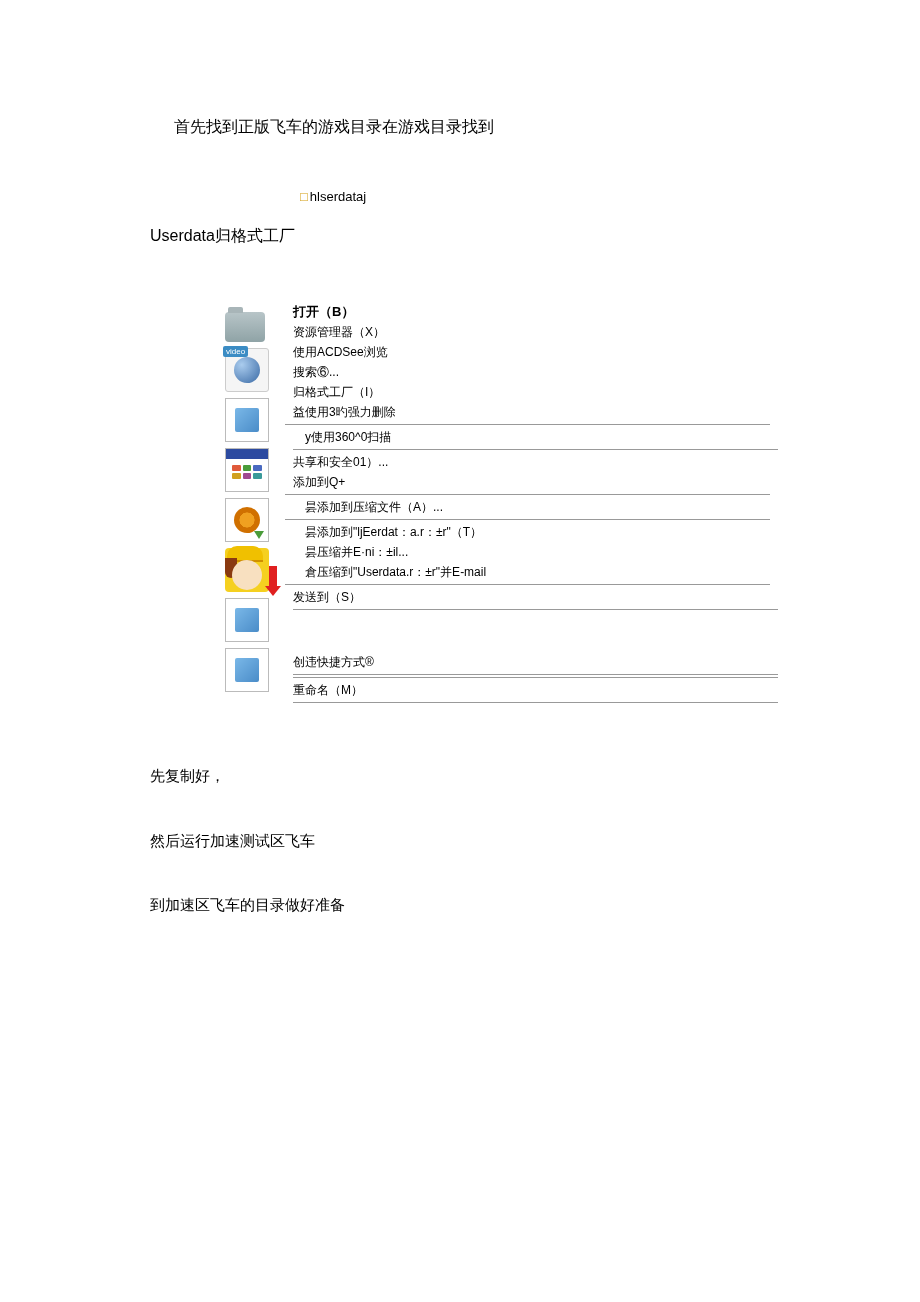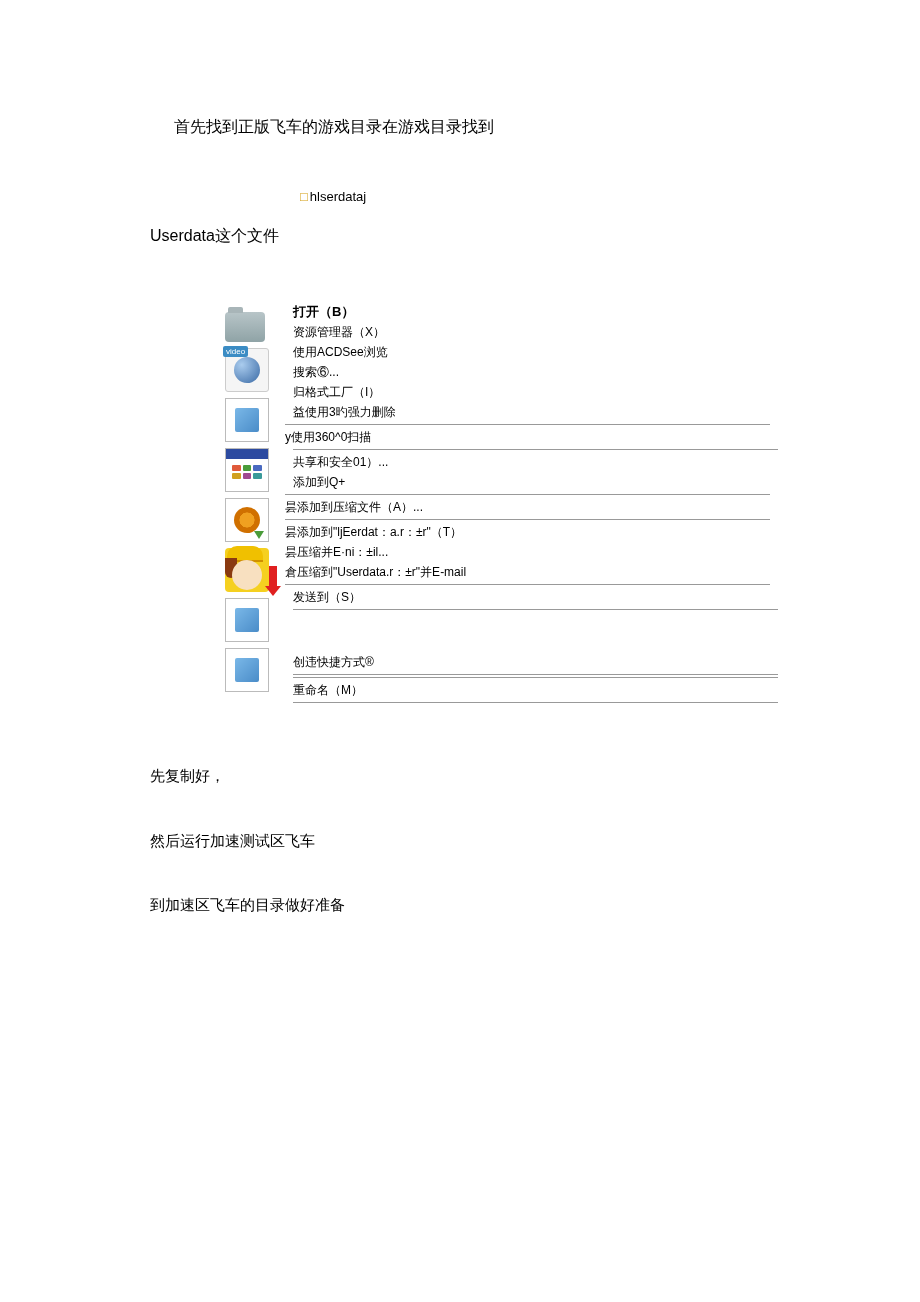--- a/index.html
+++ b/index.html
@@ -237,39 +237,39 @@
     }
     .menu-sep {
       border: none;
       border-top: 1px solid #999;
       margin: 2px 0 2px 0;
       width: 100%;
     }
     .menu-sep.short {
       margin-left: 8px;
     }
-    .no-indent { padding-left: 0; }
+    .no-indent { padding-left: 0; margin-left: 20px; }
     .bottom-para {
       font-size: 15px;
       line-height: 1.5;
       margin-bottom: 42px;
     }
   </style>
 </head>
 <body>
 
 <div class="content">
   <p class="para">首先找到正版飞车的游戏目录在游戏目录找到</p>
 
   <div class="mid-line">
     <span class="checkbox-glyph">□</span><span>hlserdataj</span>
   </div>
 
   <p class="userdata-line">
-    <span class="ud">Userdata</span><span>这个文件</span>
+    <span class="ud">Userdata</span><span>归格式工厂</span>
   </p>
 
   <div class="menu-area">
     <div class="icon-col">
       <div>
           <div class="icon-folder"></div>
         </div>
       <div class="icon-video-wrap">
         <span class="video-tag">video</span>
         <div class="icon-box">

